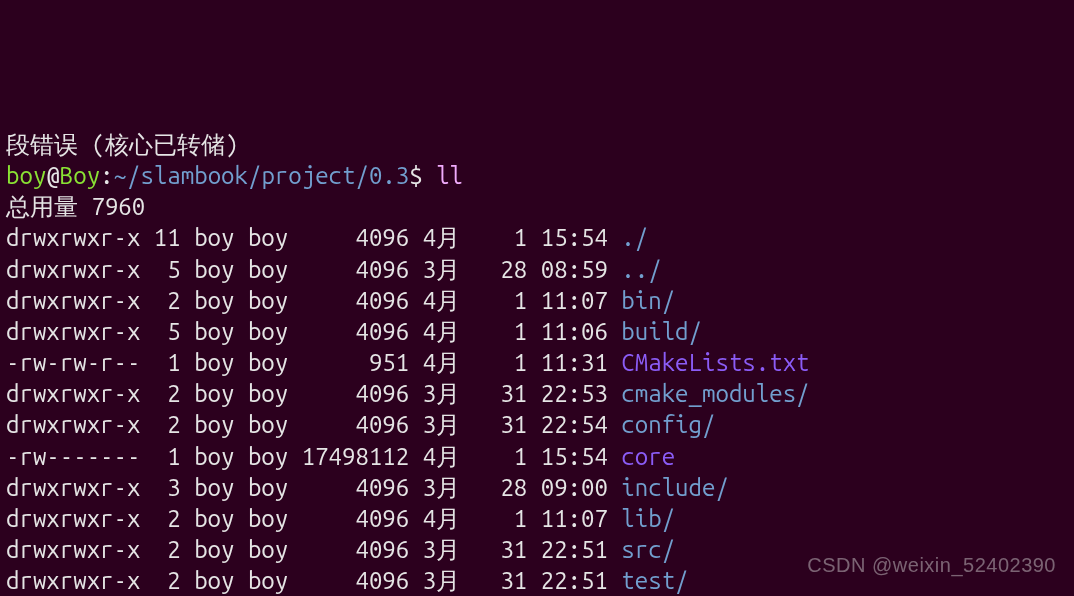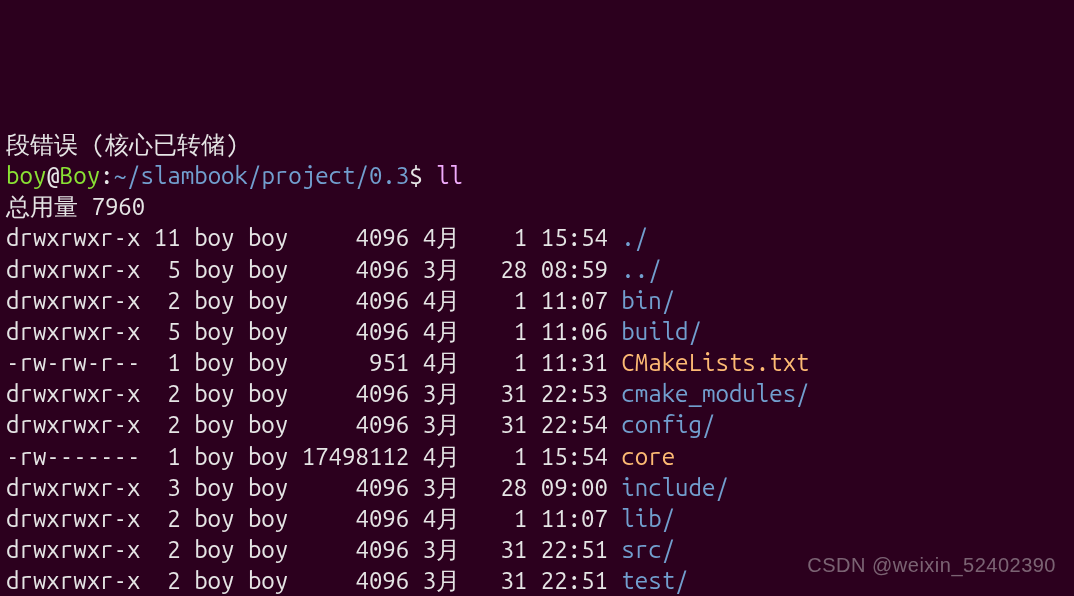--- a/index.html
+++ b/index.html
@@ -20,21 +20,21 @@
       white-space: pre;
     }
     .user { color: #8ae234; }
     .at { color: #e5e5e5; }
     .host { color: #8ae234; }
     .colon { color: #e5e5e5; }
     .path { color: #729fcf; }
     .dollar { color: #e5e5e5; }
     .cmd { color: #f0abfc; }
     .dir { color: #729fcf; }
-    .plain { color: #fdba74; }
+    .plain { color: #8b5cf6; }
     .watermark {
       position: absolute;
       right: 18px;
       bottom: 18px;
       color: rgba(220,220,220,0.45);
       font-size: 20px;
       font-family: Arial, sans-serif;
       letter-spacing: 0.5px;
       text-align: right;
     }

